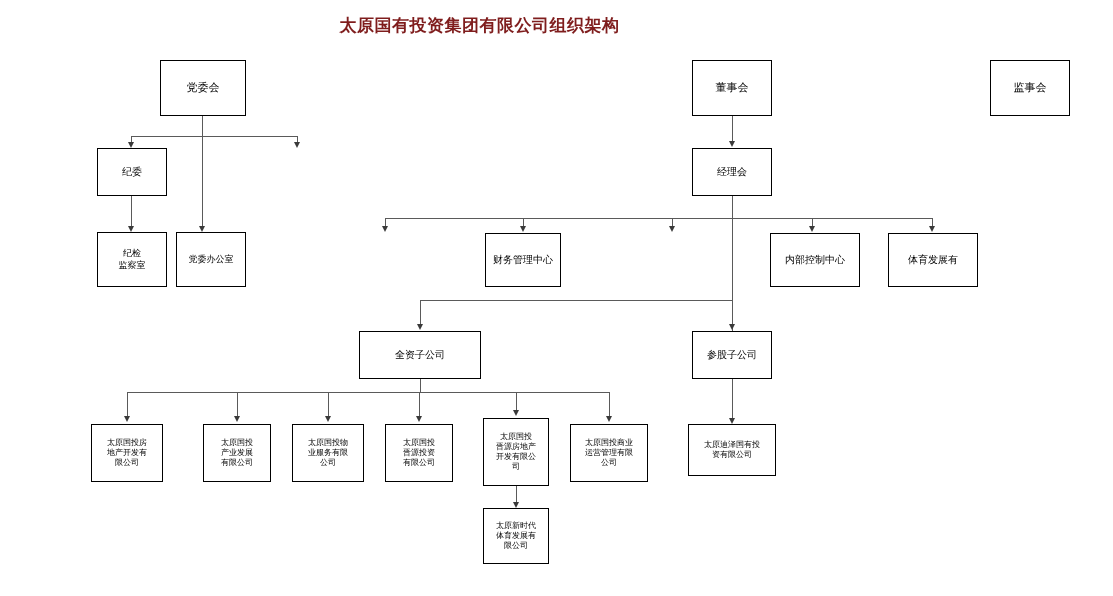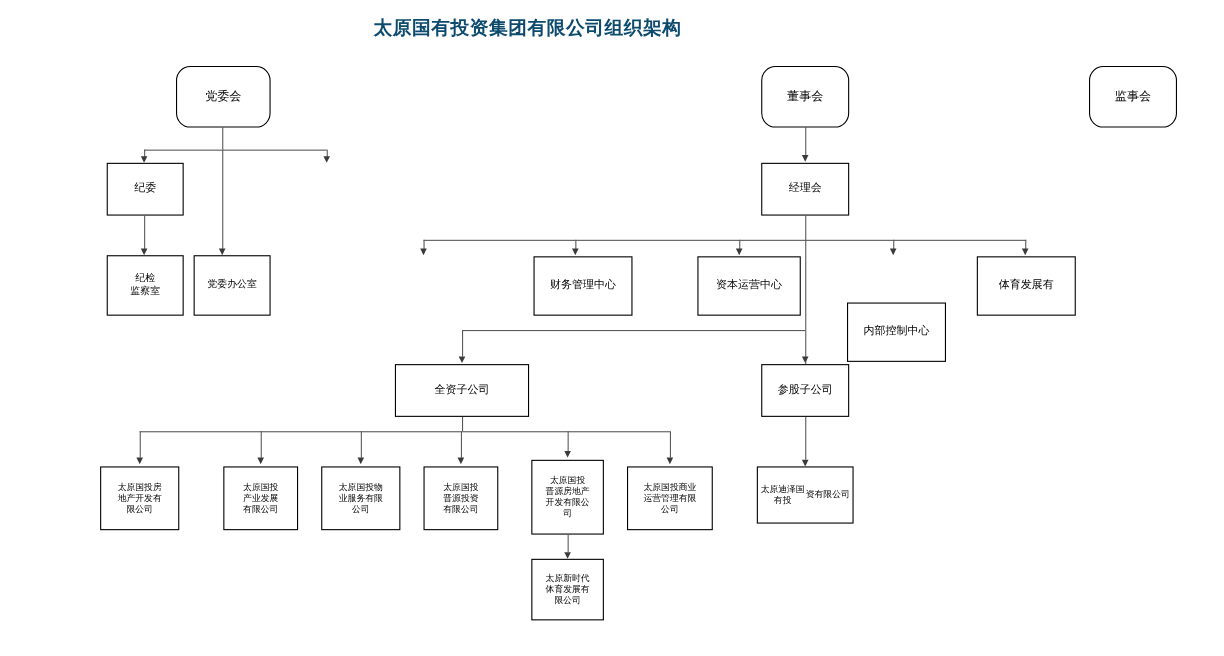--- a/index.html
+++ b/index.html
@@ -16,41 +16,41 @@
     overflow: hidden;
   }
   #chart-title {
     position: absolute;
     left: 0;
     top: 14px;
     width: 959px;
     text-align: center;
     font-size: 17px;
     font-weight: bold;
-    color: #0c4a6e;
+    color: #7f1d1d;
     letter-spacing: 0.5px;
   }
   .node {
     position: absolute;
     box-sizing: border-box;
     border: 1px solid #000000;
     background: #ffffff;
     display: flex;
     align-items: center;
     justify-content: center;
     text-align: center;
     color: #000000;
     line-height: 1.25;
     padding: 1px 2px;
   }
   .node .label {
     display: block;
     width: 100%;
   }
-  .n-lg  { font-size: 11px; border-radius: 13px; }
+  .n-lg  { font-size: 11px; }
   .n-md  { font-size: 10px; }
   .n-sm  { font-size: 9px; }
   .n-xs  { font-size: 8px; }
 
   .vline, .hline {
     position: absolute;
     background: #5a5a5a;
   }
   .vline { width: 1px; }
   .hline { height: 1px; }
@@ -160,29 +160,26 @@
 
   <div class="node n-lg" style="left:990px; top:60px; width:80px; height:56px;">
     <span class="label">监事会</span>
   </div>
 
   <div class="node n-md" style="left:692px; top:148px; width:80px; height:48px;">
     <span class="label">经理会</span>
   </div>
 
 
-  <div class="node n-md" style="left:485px; top:233px; width:90px; height:54px;">
+  <div class="node n-md" style="left:485px; top:233px; width:76px; height:54px;">
     <span class="label">财务管理中心</span>
   </div>
 
-  <div class="node n-md" style="left:634px; top:233px; width:94px; height:54px;">
-    <span class="label">资本运营中心</span>
-  </div>
-
-  <div class="node n-md" style="left:770px; top:233px; width:90px; height:54px;margin-top:42px;">
+
+  <div class="node n-md" style="left:770px; top:233px; width:90px; height:54px;">
     <span class="label">内部控制中心</span>
   </div>
 
   <div class="node n-md" style="left:888px; top:233px; width:90px; height:54px;">
     <span class="label">体育发展有</span>
   </div>
 
   <div class="node n-md" style="left:359px; top:331px; width:122px; height:48px;">
     <span class="label">全资子公司</span>
   </div>
@@ -221,21 +218,21 @@
     <span class="label">开发有限公</span>
     <span class="label">司</span>
   </div>
 
   <div class="node n-xs" style="left:570px; top:424px; width:78px; height:58px; flex-direction:column;align-items:center;">
     <span class="label">太原国投商业</span>
     <span class="label">运营管理有限</span>
     <span class="label">公司</span>
   </div>
 
-  <div class="node n-xs" style="left:688px; top:424px; width:88px; height:52px; flex-direction:row;">
+  <div class="node n-xs" style="left:688px; top:424px; width:88px; height:52px; flex-direction:column;">
     <span class="label">太原迪泽国有投</span>
     <span class="label">资有限公司</span>
   </div>
 
   <div class="node n-xs" style="left:483px; top:508px; width:66px; height:56px; flex-direction:column;">
     <span class="label">太原新时代</span>
     <span class="label">体育发展有</span>
     <span class="label">限公司</span>
   </div>
 

